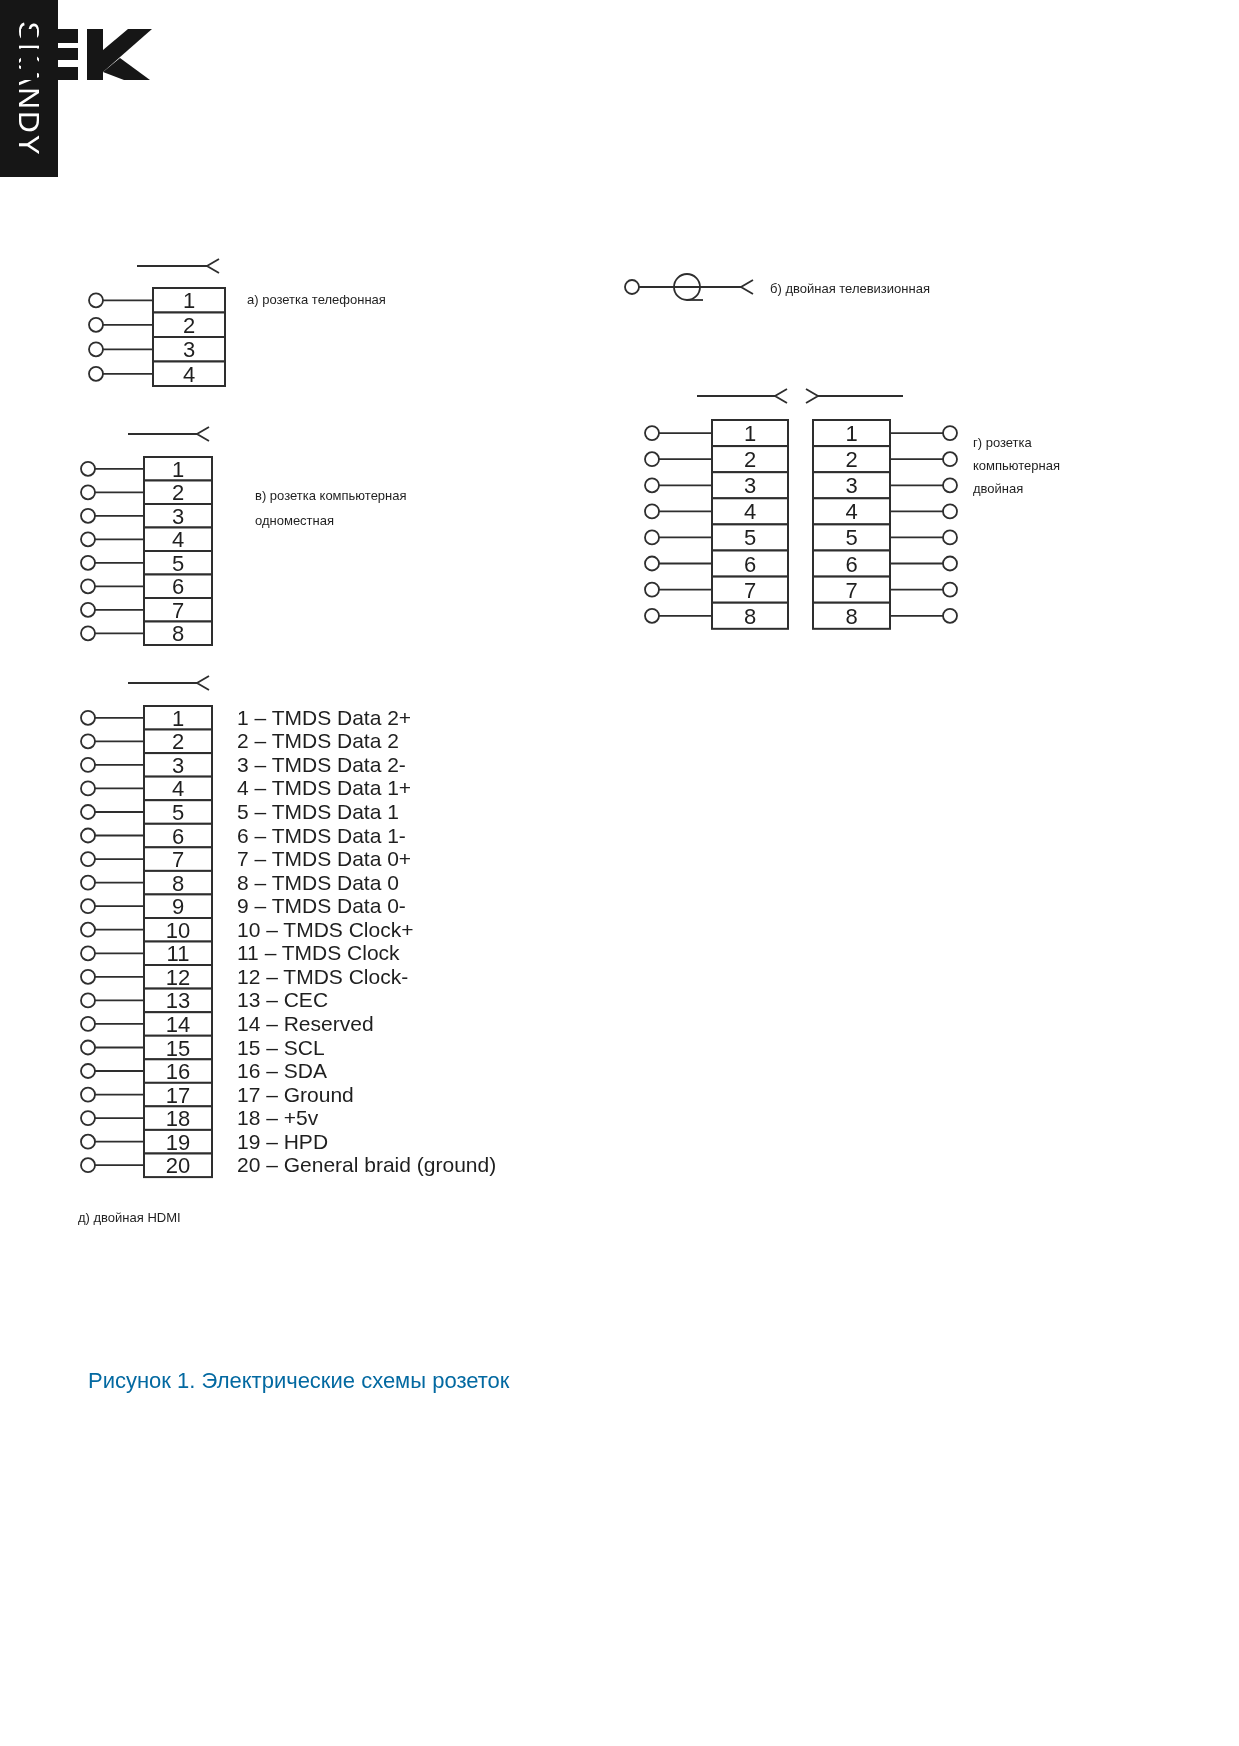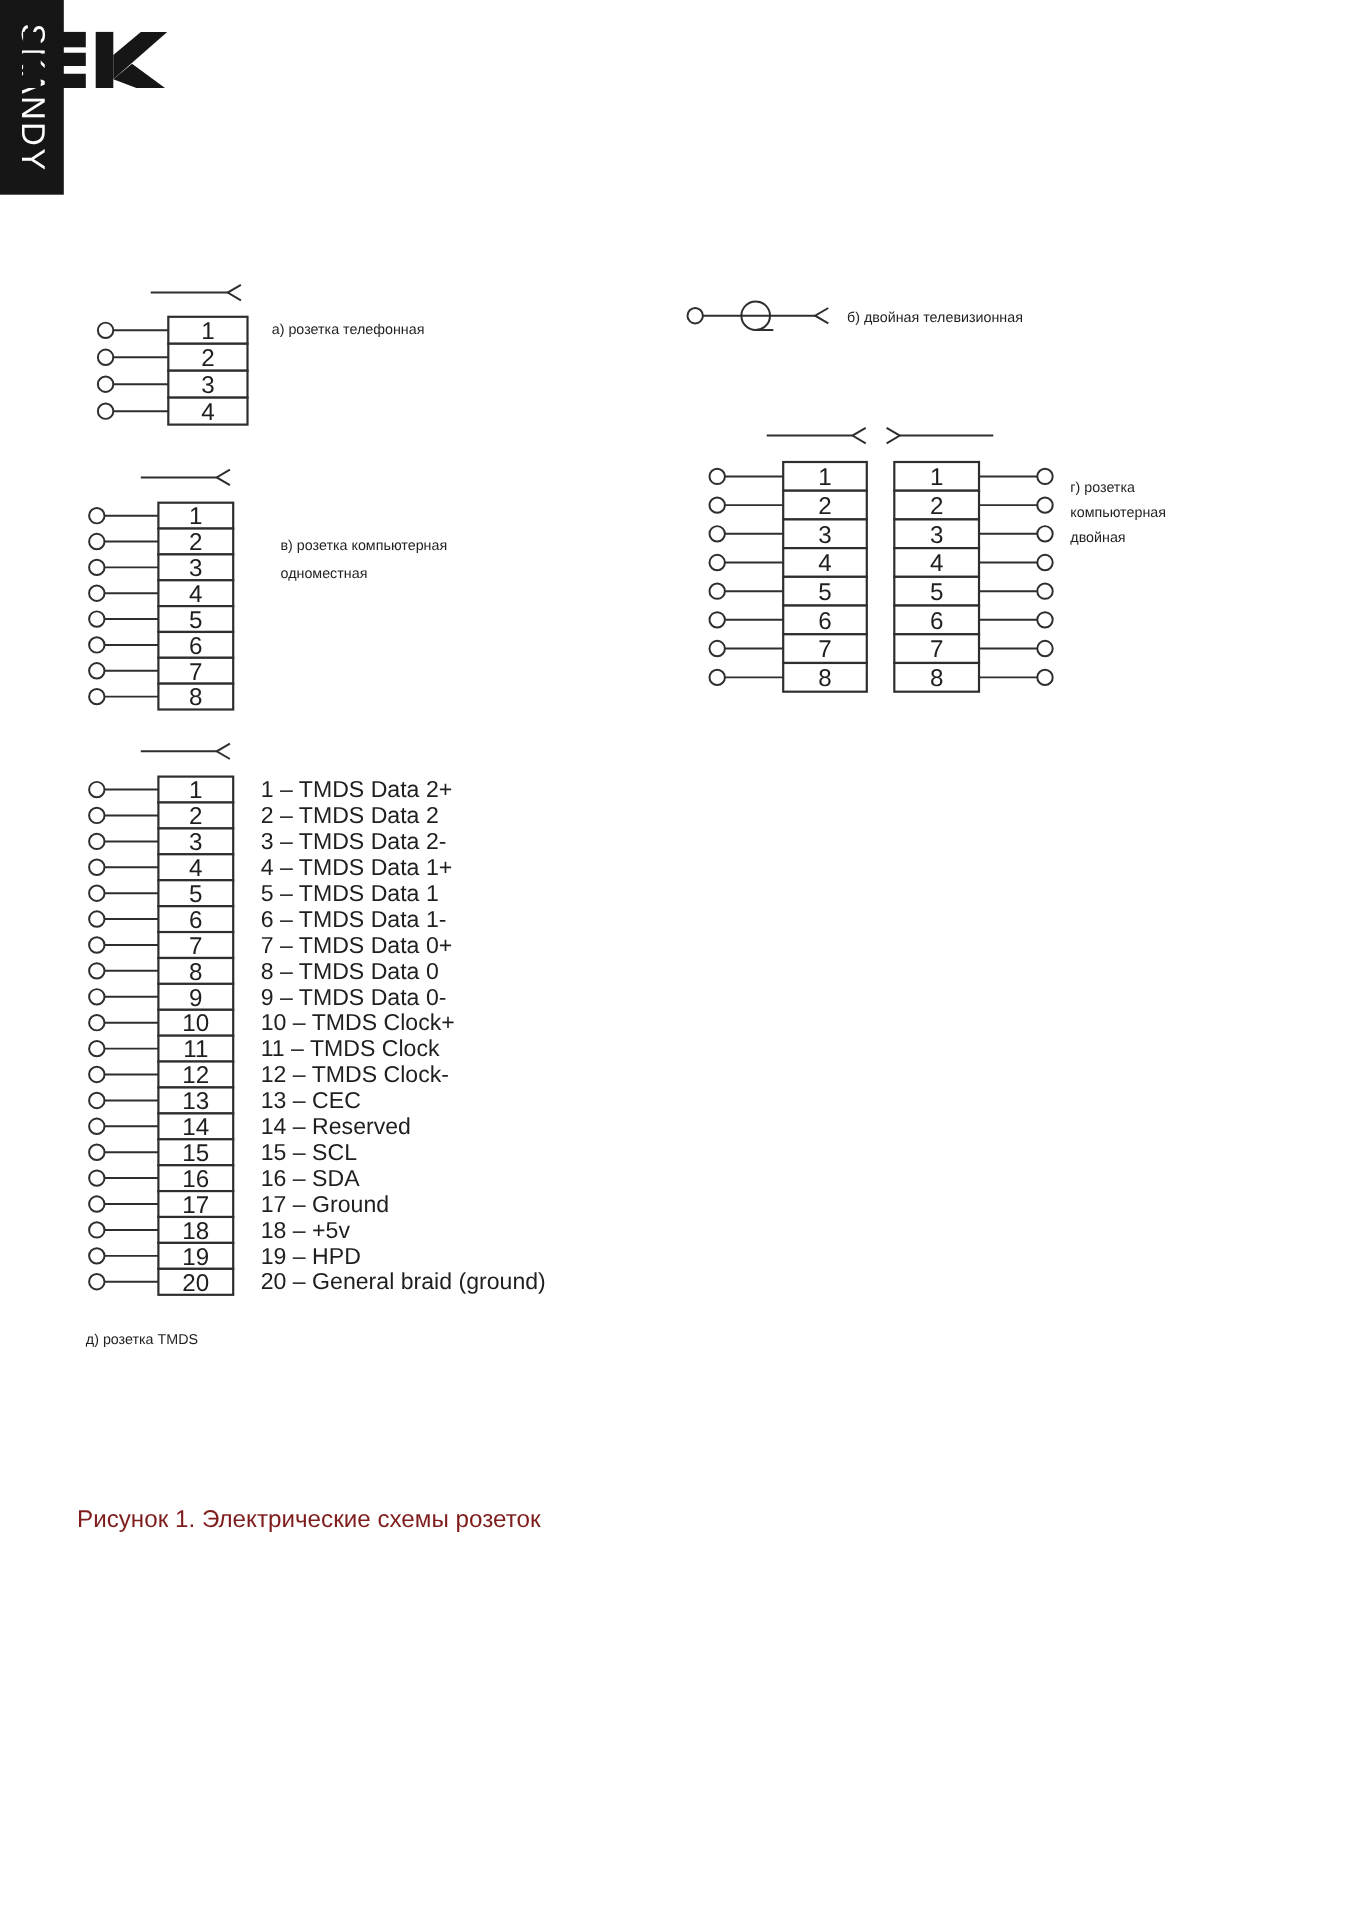--- a/index.html
+++ b/index.html
@@ -6,21 +6,21 @@
   .page{position:relative;width:1239px;height:1746px;background:#ffffff;
         font-family:"Liberation Sans",sans-serif;color:#1f1f1f;overflow:hidden;}
   .sidebar{position:absolute;left:0;top:0;width:58px;height:177px;background:#161616;}
   .sidebar .vtext{position:absolute;left:50%;top:50%;
         transform:translate(-50%,-50%) rotate(90deg);
         color:#ffffff;font-size:30px;letter-spacing:2px;white-space:nowrap;}
   .logo{position:absolute;left:0;top:0;}
   .canvas{position:absolute;left:0;top:0;}
   .label{position:absolute;font-size:13px;line-height:25px;white-space:nowrap;color:#1f1f1f;}
   .label3{line-height:23px;}
-  .caption{position:absolute;left:70px;top:1368px;font-size:22px;white-space:nowrap;color:#7f1d1d;}
+  .caption{position:absolute;left:88px;top:1368px;font-size:22px;white-space:nowrap;color:#0369a1;}
 </style>
 </head>
 <body>
 
 <div class="page">
 
   <div class="sidebar">
     <span class="vtext">SKANDY</span>
   </div>
 
@@ -284,16 +284,16 @@
     <div>в) розетка компьютерная</div>
     <div>одноместная</div>
   </div>
 
   <div class="label label3" style="left:973px;top:431px">
     <div>г) розетка</div>
     <div>компьютерная</div>
     <div>двойная</div>
   </div>
 
-  <div class="label" style="left:78px;top:1205px">д) розетка TMDS</div>
+  <div class="label" style="left:78px;top:1205px">д) двойная HDMI</div>
 
   <div class="caption">Рисунок 1. Электрические схемы розеток</div>
 </div>
 
 </body></html>

